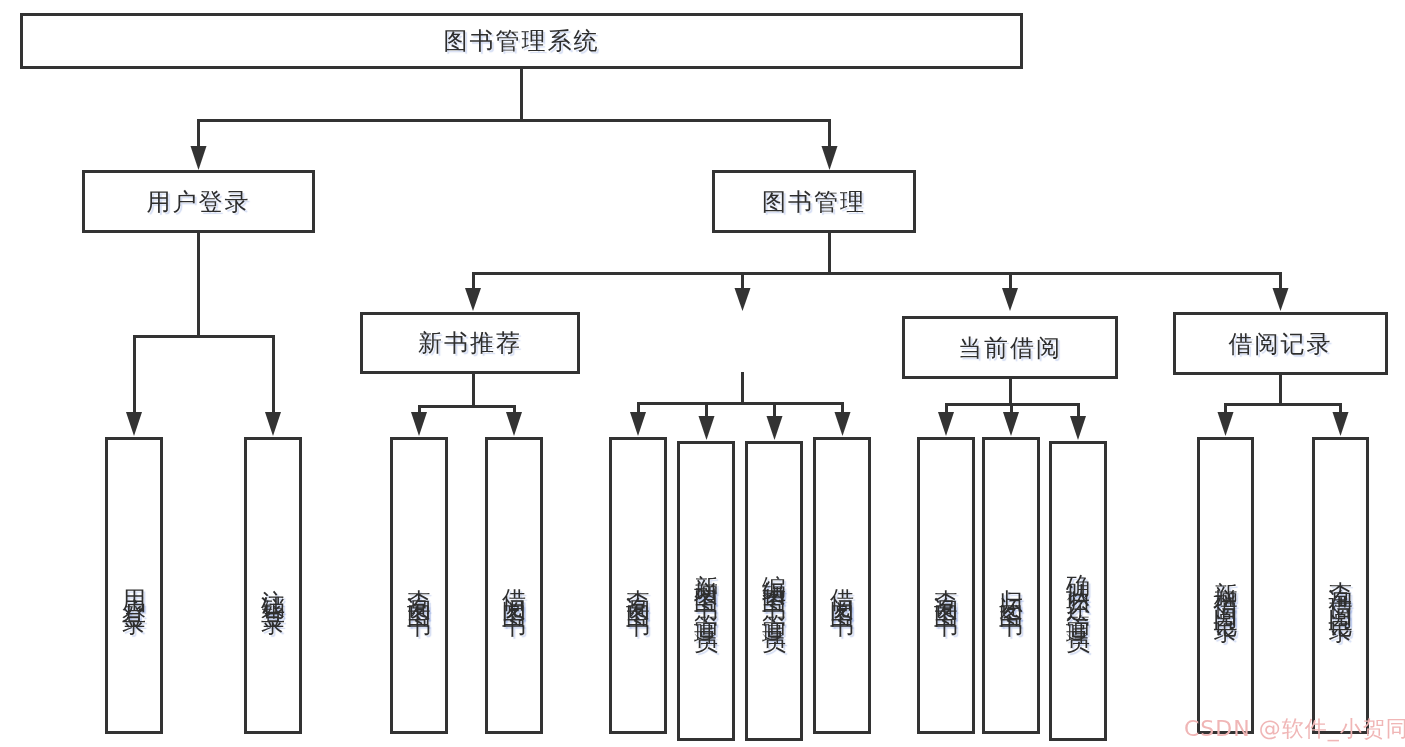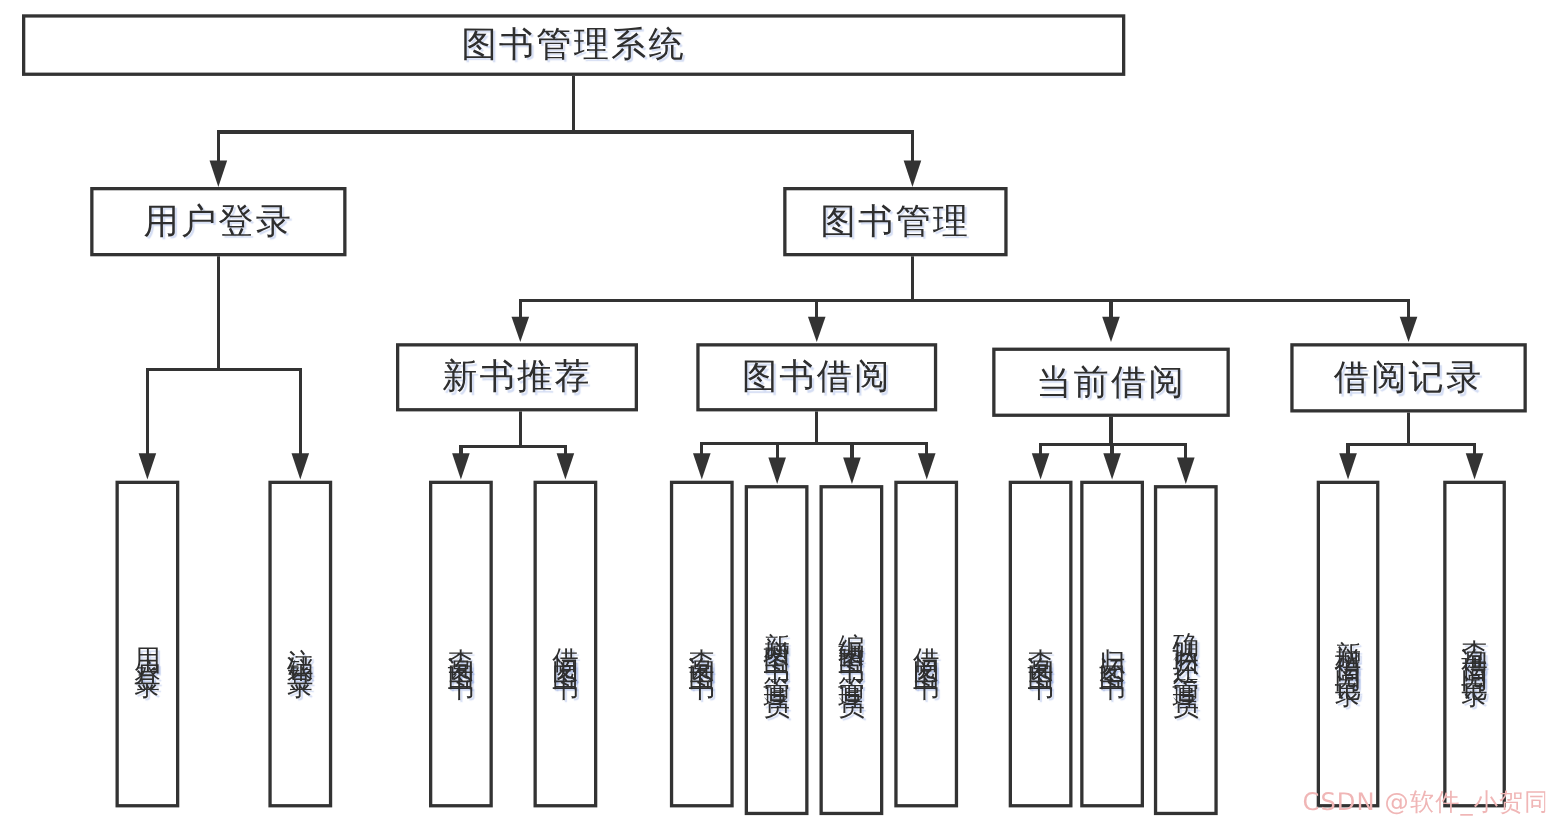--- a/index.html
+++ b/index.html
@@ -12,21 +12,21 @@
   .node{
     position:absolute;box-sizing:border-box;background:#ffffff;
     border:3px solid #333333;display:flex;align-items:center;justify-content:center;
     z-index:1;
   }
   .node .label{
     color:#2e2e2e;
     text-shadow:2px 2px 1px rgba(110,140,215,0.30);
     white-space:nowrap;
   }
-  .h .label{font-size:32px;letter-spacing:2px;}
+  .h .label{font-size:24px;letter-spacing:2px;}
   .v .label{
     writing-mode:vertical-rl;text-orientation:mixed;
     font-size:24px;letter-spacing:8px;line-height:1;white-space:normal;
   }
   .wm{
     position:absolute;z-index:6;white-space:nowrap;
     font-size:22px;letter-spacing:1px;color:#f0b6b6;
   }
 </style>
 </head>
@@ -107,23 +107,20 @@
   <div class="node h" style="left:82px;top:170px;width:233px;height:63px">
     <span class="label">用户登录</span>
   </div>
   <div class="node h" style="left:712px;top:170px;width:204px;height:63px">
     <span class="label">图书管理</span>
   </div>
 
   <div class="node h" style="left:360px;top:312px;width:220px;height:62px">
     <span class="label">新书推荐</span>
   </div>
-  <div class="node h" style="left:633px;top:312px;width:219px;height:62px">
-    <span class="label">图书借阅</span>
-  </div>
   <div class="node h" style="left:902px;top:316px;width:216px;height:63px">
     <span class="label">当前借阅</span>
   </div>
   <div class="node h" style="left:1173px;top:312px;width:215px;height:63px">
     <span class="label">借阅记录</span>
   </div>
 
   <div class="node v" style="left:105px;top:437px;width:58px;height:297px">
     <span class="label">用户登录</span>
   </div>

